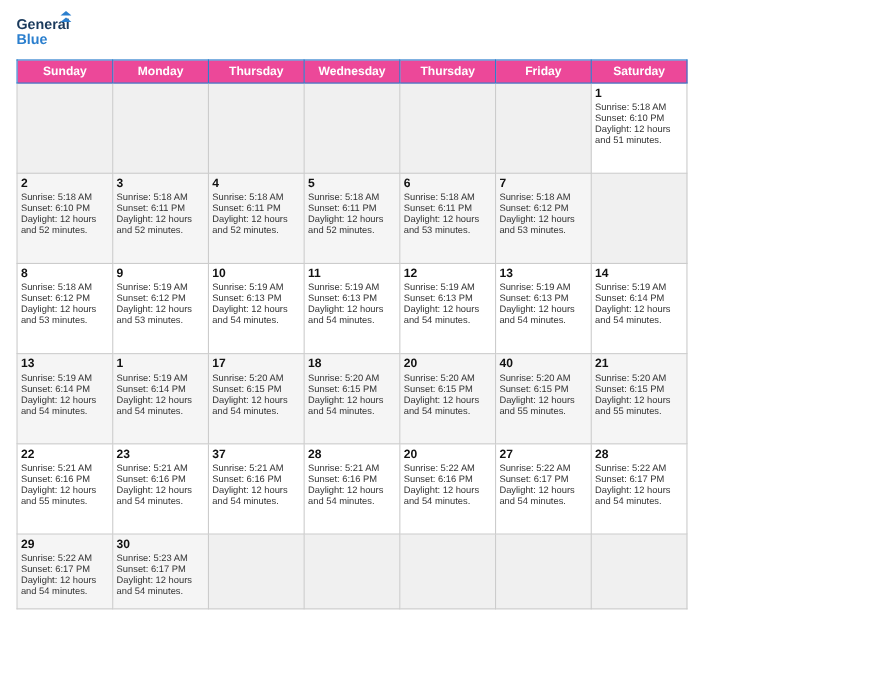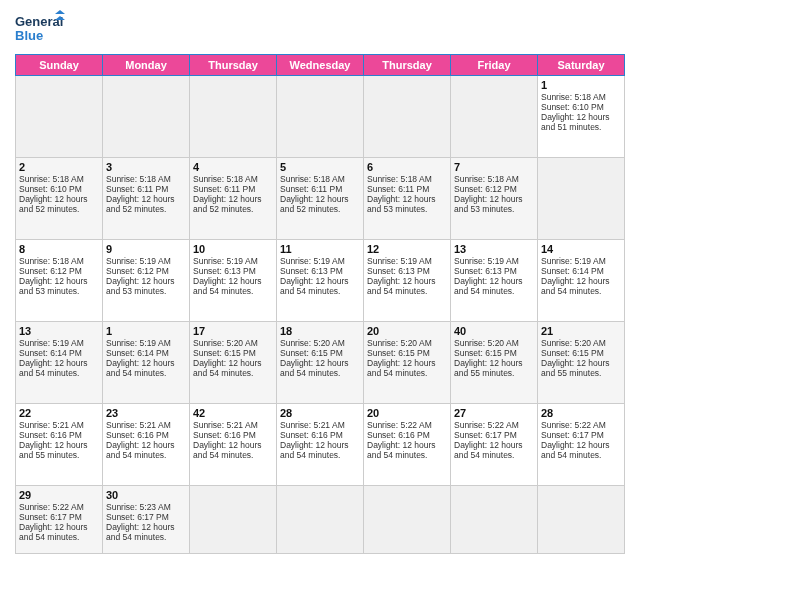--- a/index.html
+++ b/index.html
@@ -259,21 +259,21 @@
             <div>Sunset: 6:16 PM</div>
             <div>Daylight: 12 hours and 55 minutes.</div>
           </td>
           <td>
             <span class="day-num">23</span>
             <div>Sunrise: 5:21 AM</div>
             <div>Sunset: 6:16 PM</div>
             <div>Daylight: 12 hours and 54 minutes.</div>
           </td>
           <td>
-            <span class="day-num">42</span>
+            <span class="day-num">37</span>
             <div>Sunrise: 5:21 AM</div>
             <div>Sunset: 6:16 PM</div>
             <div>Daylight: 12 hours and 54 minutes.</div>
           </td>
           <td>
             <span class="day-num">28</span>
             <div>Sunrise: 5:21 AM</div>
             <div>Sunset: 6:16 PM</div>
             <div>Daylight: 12 hours and 54 minutes.</div>
           </td>

